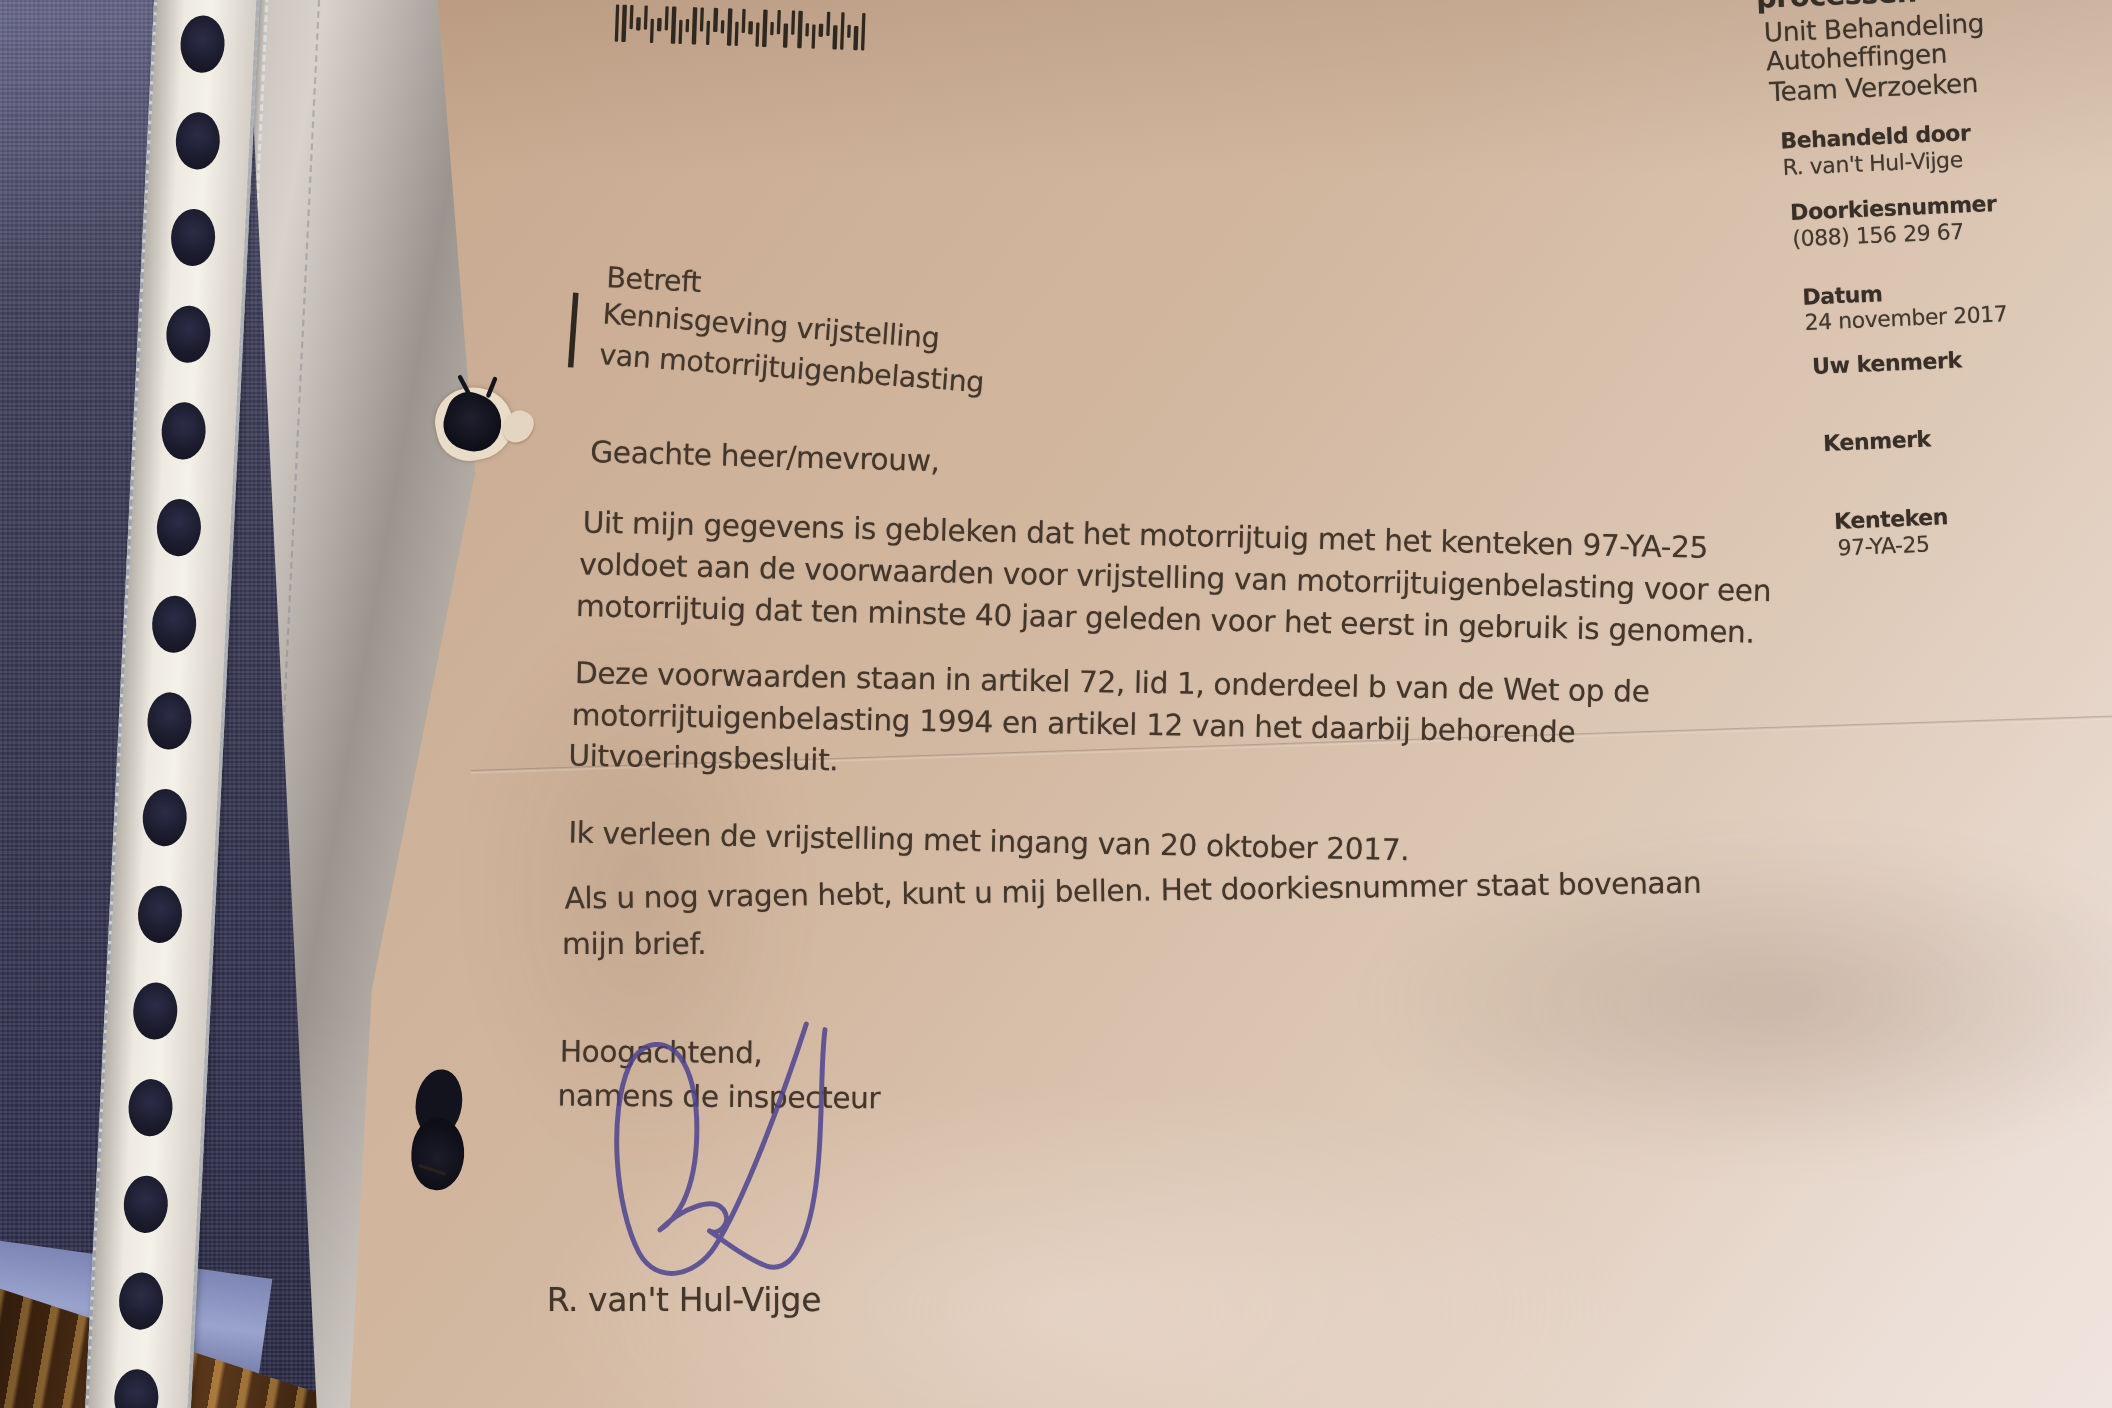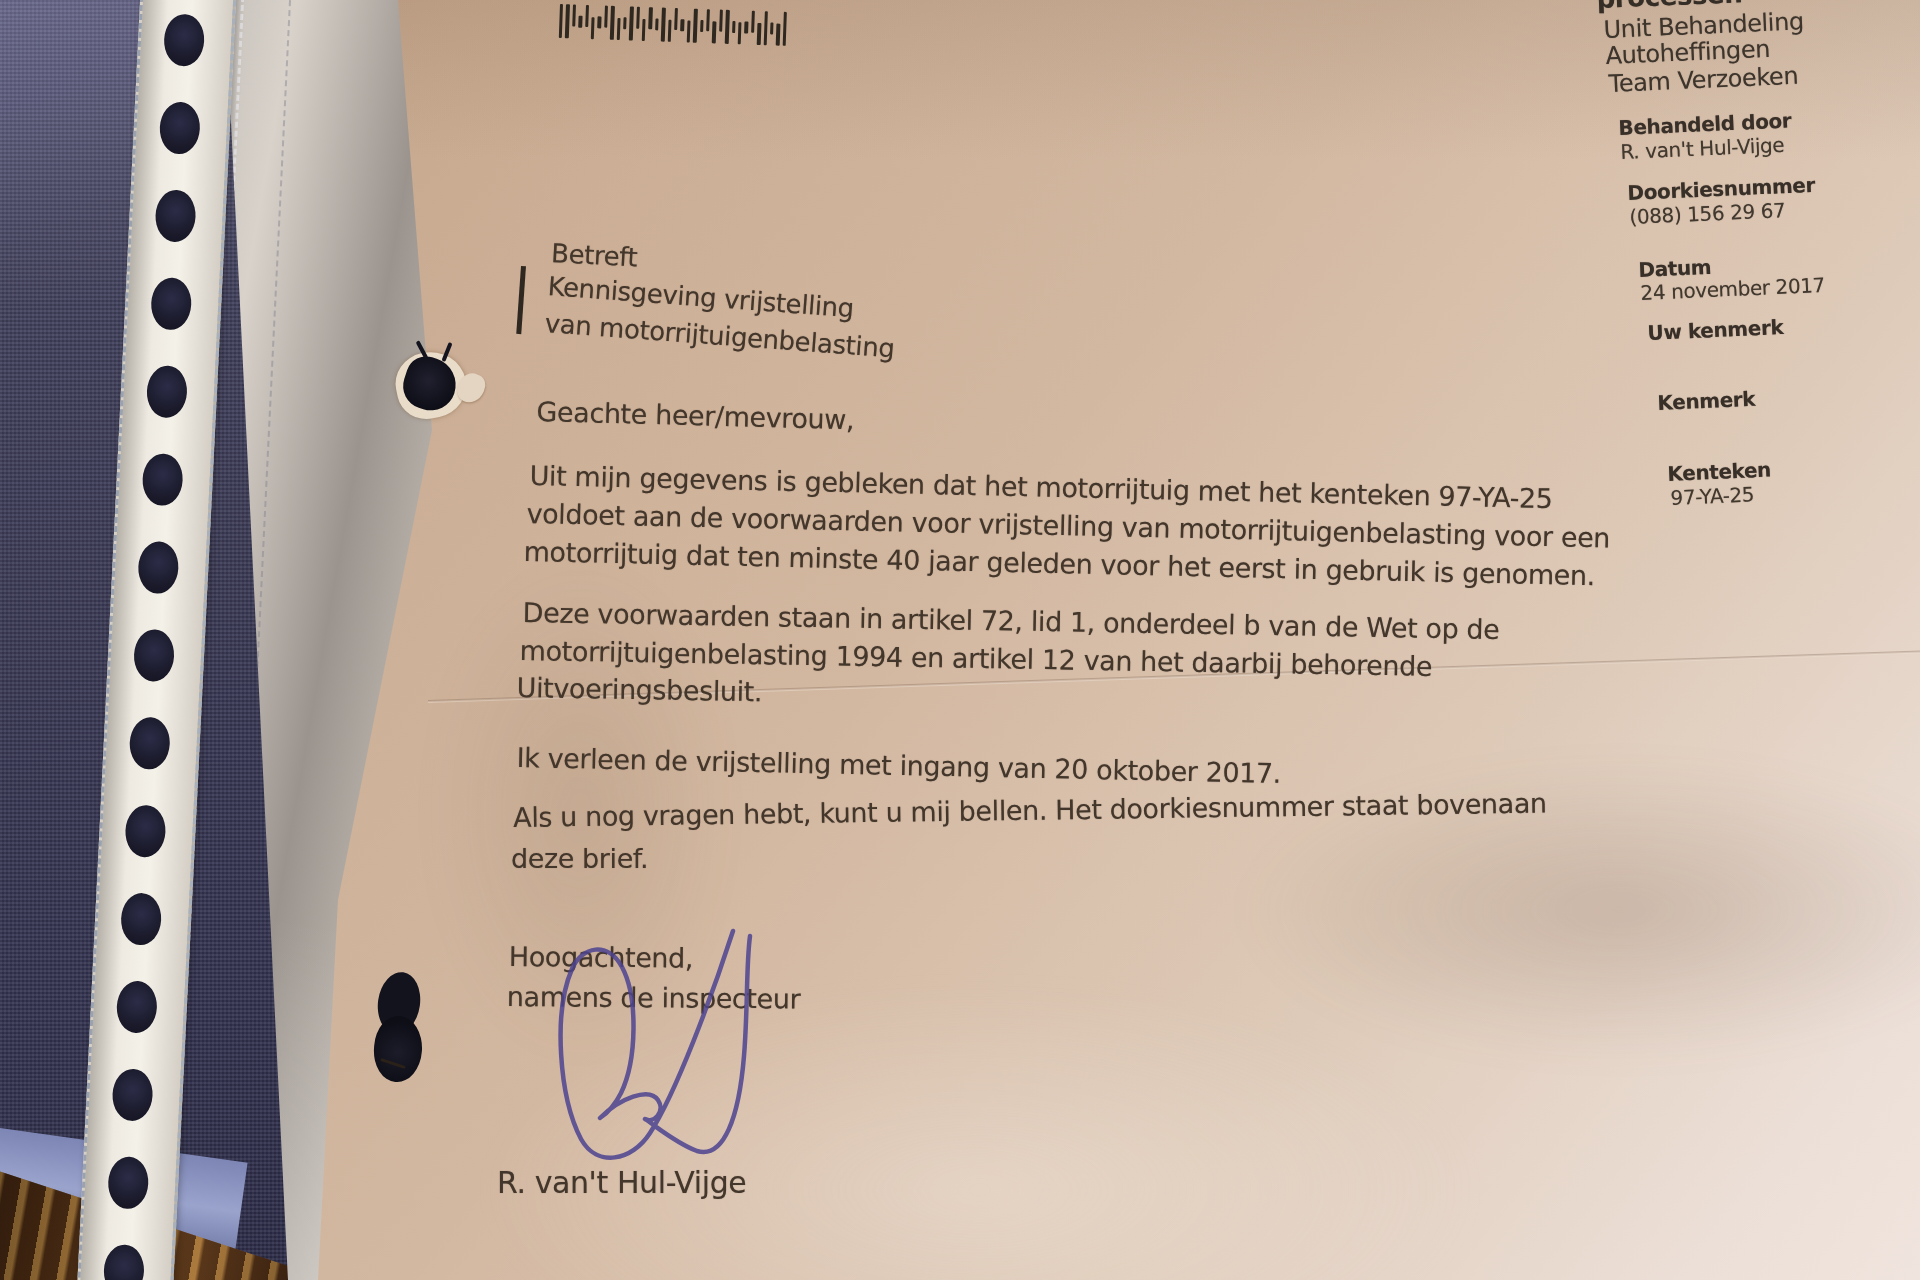--- a/index.html
+++ b/index.html
@@ -226,21 +226,21 @@
   <div class="txt body27 r1" style="left:527px;top:498px;">voldoet aan de voorwaarden voor vrijstelling van motorrijtuigenbelasting voor een</div>
   <div class="txt body27 r1" style="left:524px;top:536px;">motorrijtuig dat ten minste 40 jaar geleden voor het eerst in gebruik is genomen.</div>
 
   <div class="txt body27 r1a" style="left:523px;top:597px;">Deze voorwaarden staan in artikel 72, lid 1, onderdeel b van de Wet op de</div>
   <div class="txt body27 r1a" style="left:520px;top:635px;">motorrijtuigenbelasting 1994 en artikel 12 van het daarbij behorende</div>
   <div class="txt body27 r1a" style="left:517px;top:672px;">Uitvoeringsbesluit.</div>
 
   <div class="txt body27 r1b" style="left:517px;top:742px;">Ik verleen de vrijstelling met ingang van 20 oktober 2017.</div>
 
   <div class="txt body27 rm" style="left:513px;top:802px;">Als u nog vragen hebt, kunt u mij bellen. Het doorkiesnummer staat bovenaan</div>
-  <div class="txt body27" style="left:511px;top:843px;">deze brief.</div>
+  <div class="txt body27" style="left:511px;top:843px;">mijn brief.</div>
 
   <div class="txt body27 r05" style="left:509px;top:941px;">Hoogachtend,</div>
   <div class="txt body27 r05" style="left:507px;top:981px;">namens de inspecteur</div>
 
   <svg class="sig" width="1920" height="1280" viewBox="0 0 1920 1280">
     <path d="M 733 931
              C 712 996 676 1093 650 1133
              C 632 1161 597 1168 581 1139
              C 559 1097 553 1012 572 969
              C 582 946 608 941 622 967

